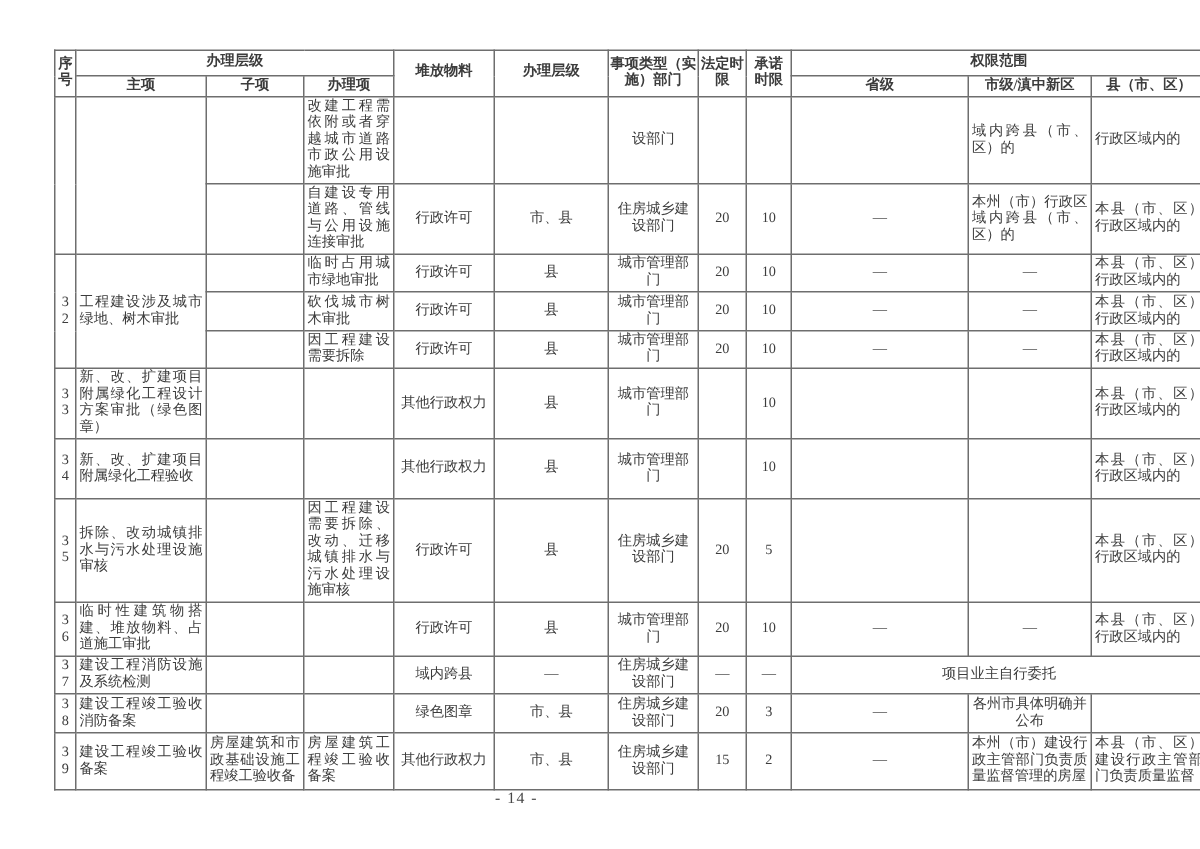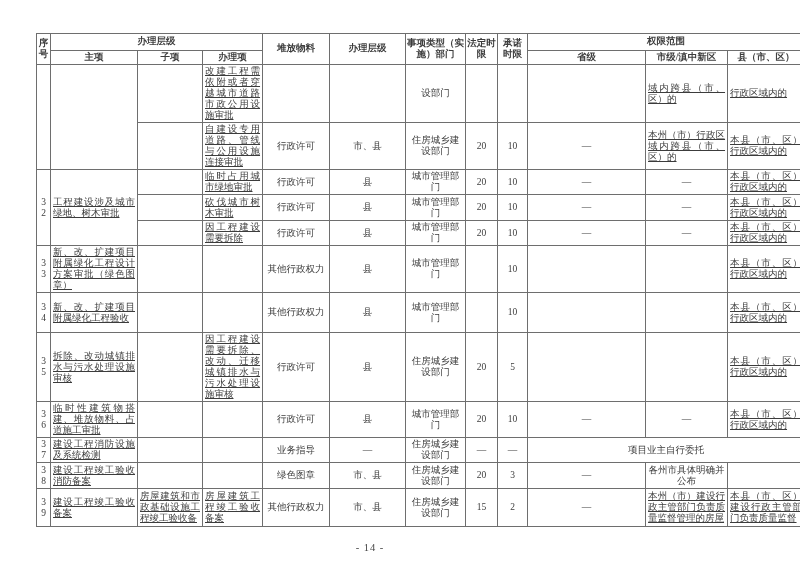--- a/index.html
+++ b/index.html
@@ -3,22 +3,22 @@
 <meta charset="utf-8">
 <style>
   * { margin:0; padding:0; box-sizing:border-box; }
   html,body { width:800px; height:566px; background:#ffffff; overflow:hidden;
     font-family:"Liberation Serif","DejaVu Serif",serif; color:#3c3c3c; }
   .sheet { position:relative; width:800px; height:566px; }
   table { border-collapse:collapse; table-layout:fixed; margin:33px 0 0 36px; width:768px; }
   td,th { border:1px solid #6e6e6e; font-size:9.5px; line-height:1.16; padding:1px 2px;
     vertical-align:middle; text-align:center; word-break:break-all; }
   th { font-weight:bold; padding:0 1px; }
-  td.j { text-align:justify; text-align-last:left;text-decoration:underline; }
-  .pagenum { position:absolute; left:330px; top:509px; width:80px; text-align:center;
+  td.j { text-align:justify; text-align-last:left; }
+  .pagenum { position:absolute; left:330px; top:494px; width:80px; 
     font-size:10.5px; color:#474747; letter-spacing:1px; }
 </style>
 </head>
 <body>
 
 <div class="sheet">
 <table>
   <colgroup>
     <col style="width:14px">
         <col style="width:87px">
@@ -179,21 +179,21 @@
     <td>—</td>
     <td>—</td>
     <td class="j">本县（市、区）行政区域内的</td>
   </tr>
 
   <tr style="height:23px">
     <td>37</td>
     <td class="j">建设工程消防设施及系统检测</td>
     <td></td>
     <td></td>
-    <td>业务指导</td>
+    <td>域内跨县</td>
     <td>—</td>
     <td>住房城乡建设部门</td>
     <td>—</td>
     <td>—</td>
     <td colspan="3">项目业主自行委托</td>
   </tr>
 
   <tr style="height:26px">
     <td>38</td>
     <td class="j">建设工程竣工验收消防备案</td>

